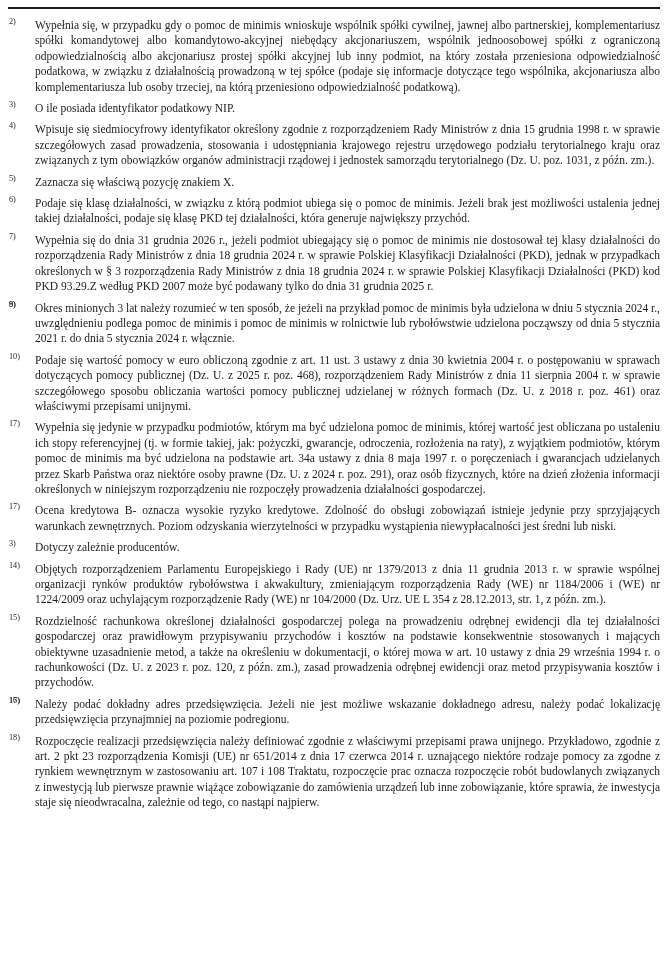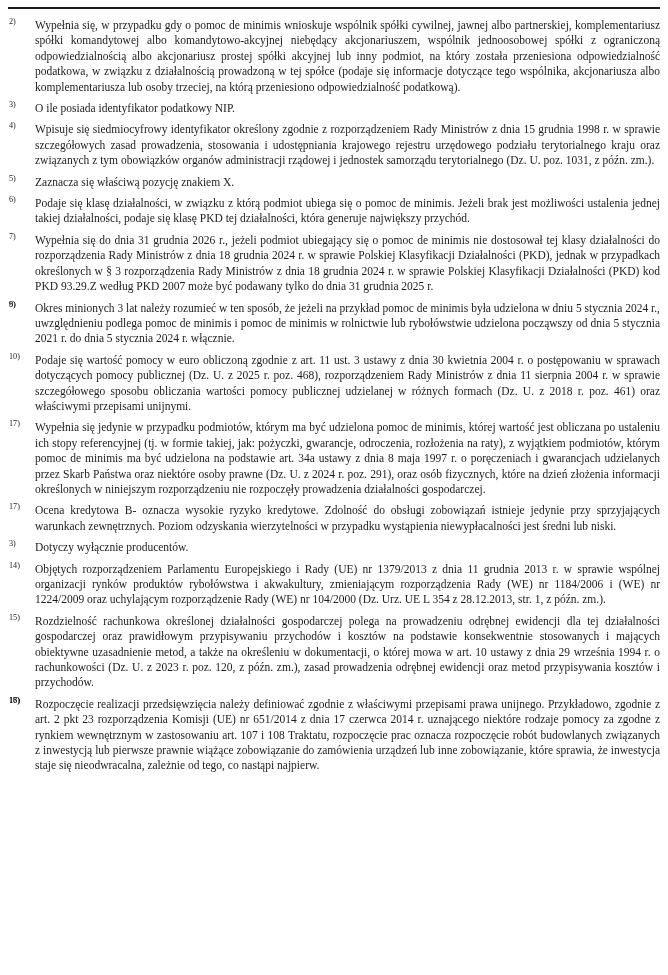--- a/index.html
+++ b/index.html
@@ -103,39 +103,40 @@
     <span class="fn-text"><span>Wypełnia się jedynie w przypadku podmiotów, którym ma być udzielona pomoc </span><span class="it">de minimis</span><span>, której wartość jest obliczana po ustaleniu ich stopy referencyjnej (tj. w formie takiej, jak: pożyczki, gwarancje, odroczenia, rozłożenia na raty), z wyjątkiem podmiotów, którym pomoc </span><span class="it">de minimis</span><span> ma być udzielona na podstawie art. 34a ustawy z dnia 8 maja 1997 r. o poręczeniach i gwarancjach udzielanych przez Skarb Państwa oraz niektóre osoby prawne (Dz. U. z 2024 r. poz. 291), oraz osób fizycznych, które na dzień złożenia informacji określonych w niniejszym rozporządzeniu nie rozpoczęły prowadzenia działalności gospodarczej.</span></span>
   </div>
 
   <div class="footnote">
     <span class="fn-marker">17)</span>
     <span class="fn-text"><span>Ocena kredytowa B- oznacza wysokie ryzyko kredytowe. Zdolność do obsługi zobowiązań istnieje jedynie przy sprzyjających warunkach zewnętrznych. Poziom odzyskania wierzytelności w przypadku wystąpienia niewypłacalności jest średni lub niski.</span></span>
   </div>
 
   <div class="footnote">
     <span class="fn-marker">3)</span>
-    <span class="fn-text"><span>Dotyczy wyłącznie producentów.</span></span>
+    <span class="fn-text"><span>Dotyczy zależnie producentów.</span></span>
   </div>
 
   <div class="footnote">
     <span class="fn-marker">14)</span>
     <span class="fn-text"><span>Objętych rozporządzeniem Parlamentu Europejskiego i Rady (UE) nr 1379/2013 z dnia 11 grudnia 2013 r. w sprawie wspólnej organizacji rynków produktów rybołówstwa i akwakultury, zmieniającym rozporządzenia Rady (WE) nr 1184/2006 i (WE) nr 1224/2009 oraz uchylającym rozporządzenie Rady (WE) nr 104/2000 (Dz. Urz. UE L 354 z 28.12.2013, str. 1, z późn. zm.).</span></span>
   </div>
 
   <div class="footnote">
     <span class="fn-marker">15)</span>
     <span class="fn-text"><span>Rozdzielność rachunkowa określonej działalności gospodarczej polega na prowadzeniu odrębnej ewidencji dla tej działalności gospodarczej oraz prawidłowym przypisywaniu przychodów i kosztów na podstawie konsekwentnie stosowanych i mających obiektywne uzasadnienie metod, a także na określeniu w dokumentacji, o której mowa w art. 10 ustawy z dnia 29 września 1994 r. o rachunkowości (Dz. U. z 2023 r. poz. 120, z późn. zm.), zasad prowadzenia odrębnej ewidencji oraz metod przypisywania kosztów i przychodów.</span></span>
   </div>
 
   <div class="footnote">
     <span class="fn-marker">16)</span>
   </div>
 
   <div class="footnote">
     <span class="fn-marker">17)</span>
+    <span class="fn-text"><span>Należy podać dokładny adres przedsięwzięcia. Jeżeli nie jest możliwe wskazanie dokładnego adresu, należy podać lokalizację przedsięwzięcia przynajmniej na poziomie podregionu.</span></span>
   </div>
 
   <div class="footnote">
     <span class="fn-marker">18)</span>
     <span class="fn-text"><span>Rozpoczęcie realizacji przedsięwzięcia należy definiować zgodnie z właściwymi przepisami prawa unijnego. Przykładowo, zgodnie z art. 2 pkt 23 rozporządzenia Komisji (UE) nr 651/2014 z dnia 17 czerwca 2014 r. uznającego niektóre rodzaje pomocy za zgodne z rynkiem wewnętrznym w zastosowaniu art. 107 i 108 Traktatu, rozpoczęcie prac oznacza rozpoczęcie robót budowlanych związanych z inwestycją lub pierwsze prawnie wiążące zobowiązanie do zamówienia urządzeń lub inne zobowiązanie, które sprawia, że inwestycja staje się nieodwracalna, zależnie od tego, co nastąpi najpierw.</span></span>
   </div>
 </div>
 </div>
 
 </body></html>

